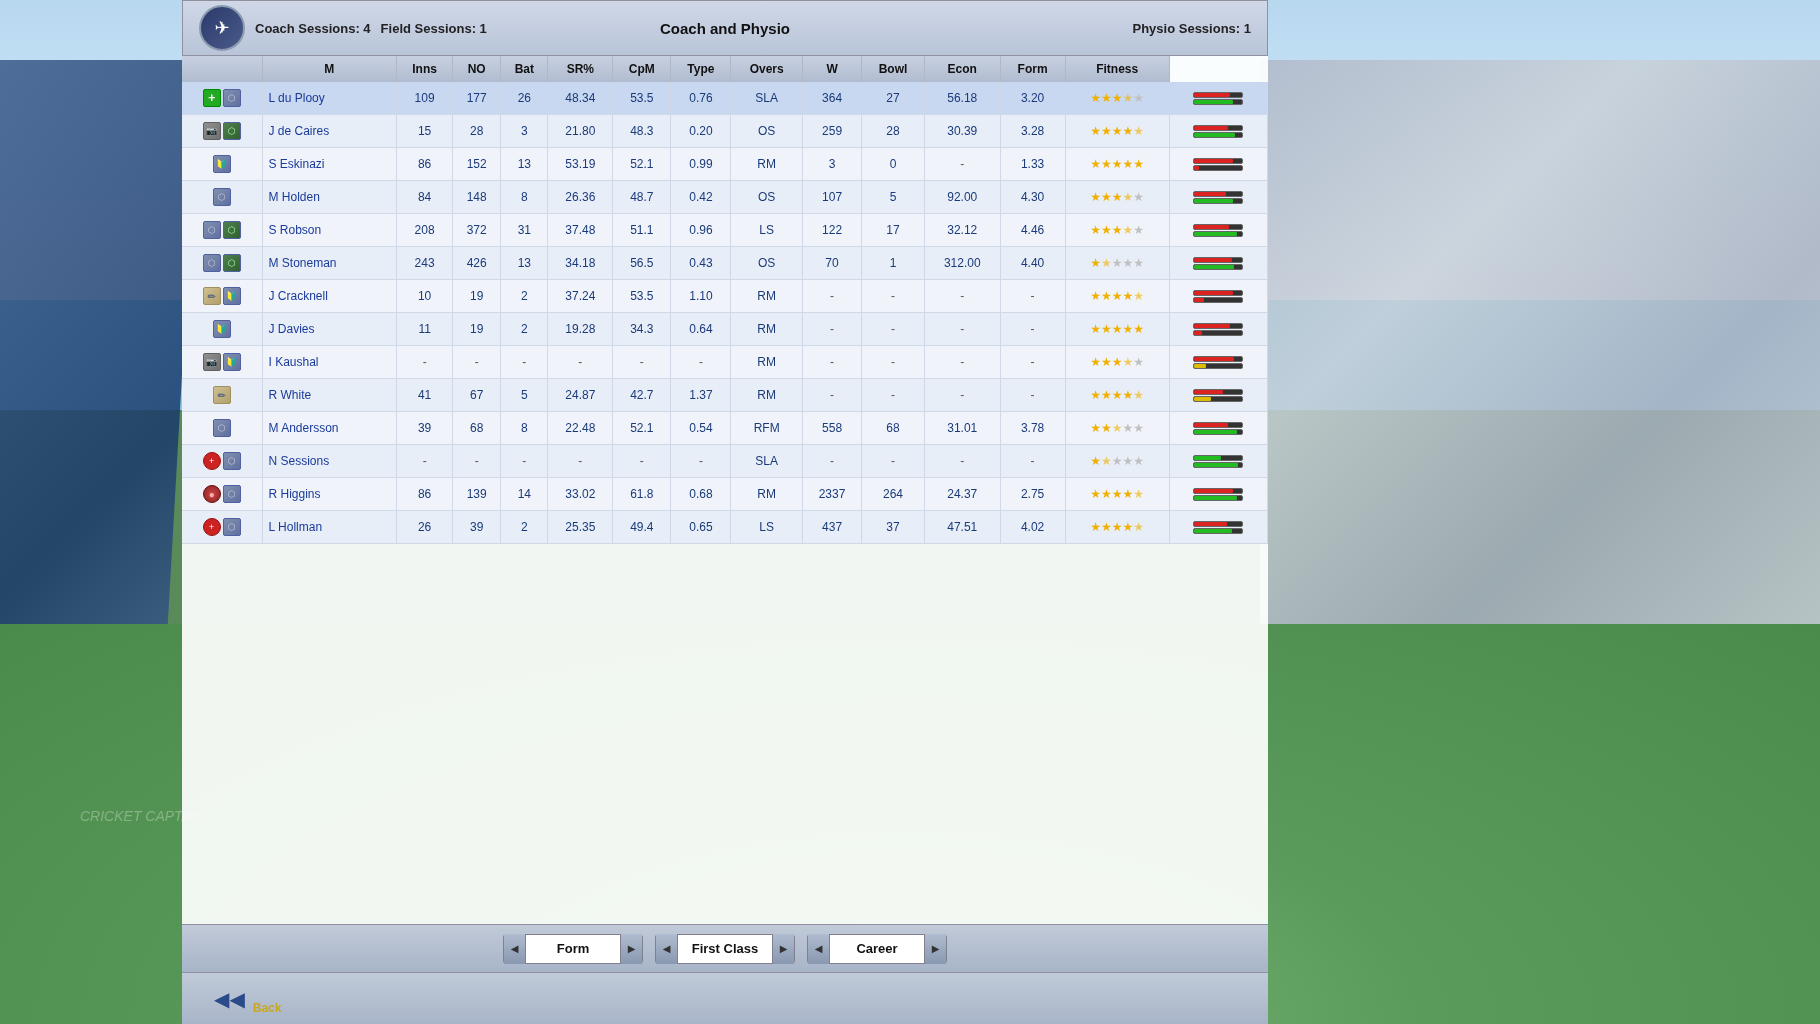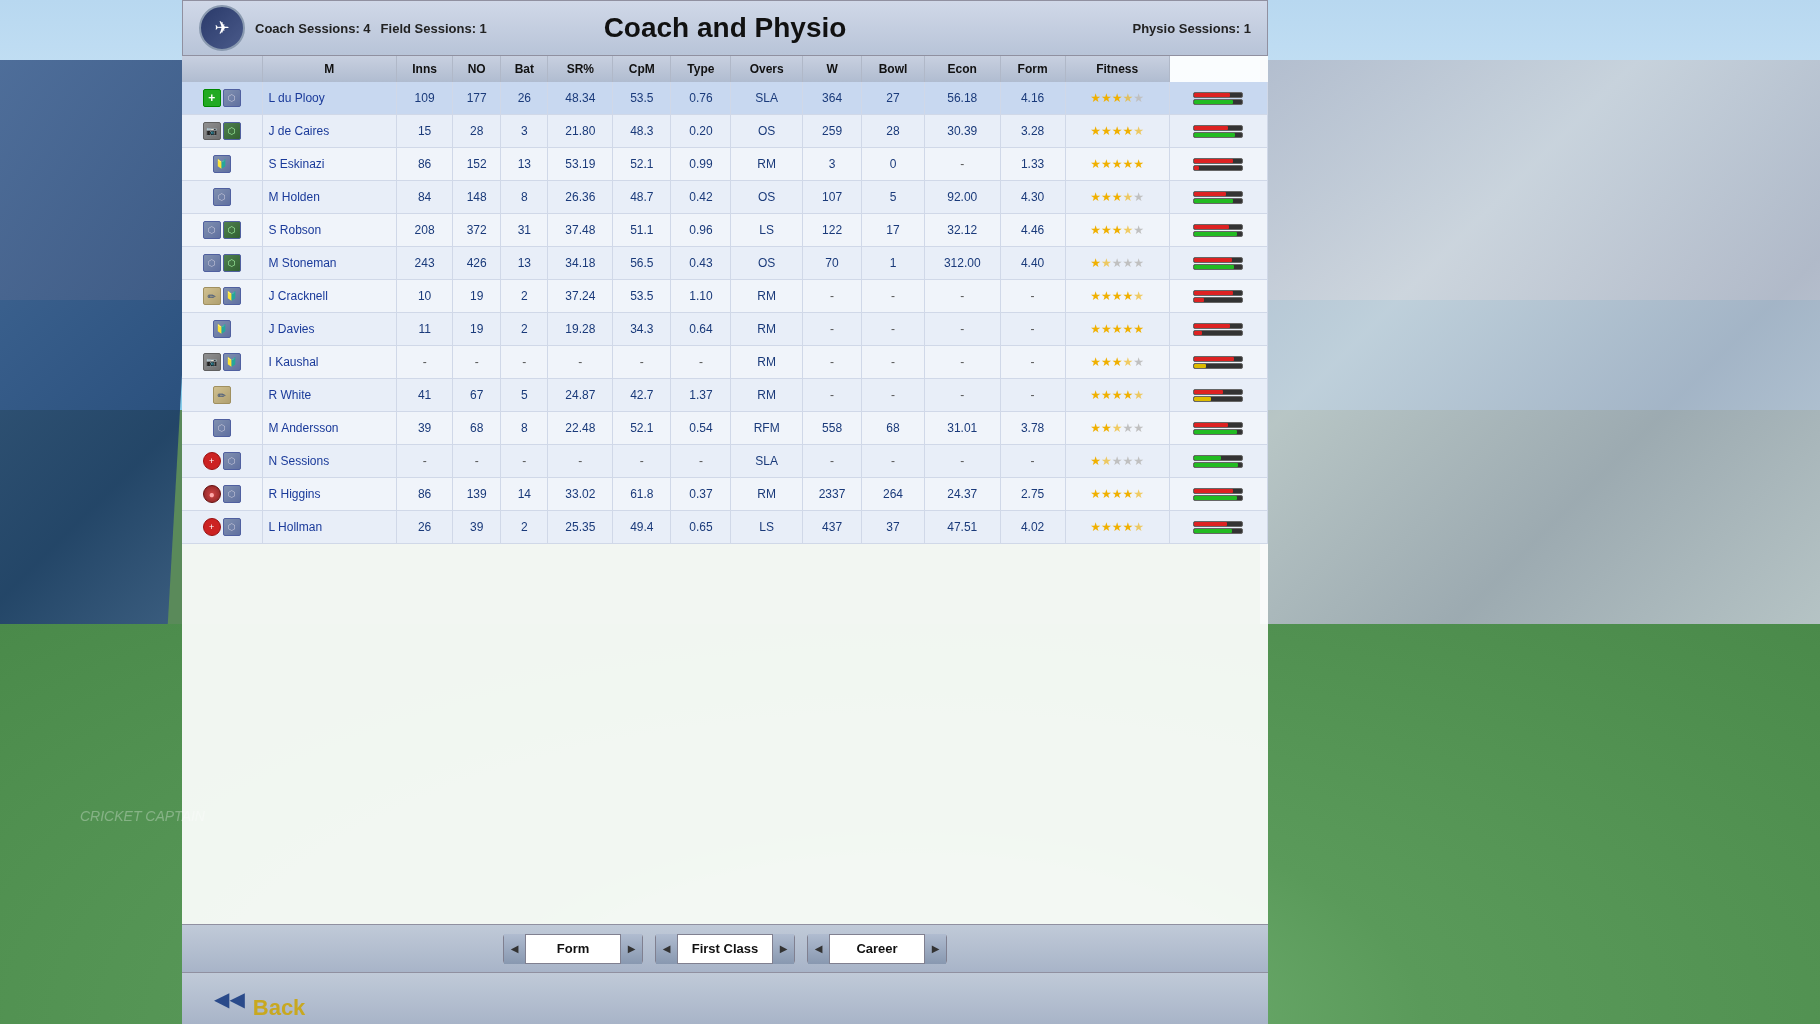--- a/index.html
+++ b/index.html
@@ -82,21 +82,21 @@
       border: 2px solid #8a9ab0;
       display: flex; align-items: center; justify-content: center;
       color: white; font-size: 18px;
     }
     .header-sessions {
       font-size: 13px;
       color: #222;
       font-weight: bold;
     }
     .header-title {
-      font-size: 28px;
+      font-size: 15px;
       font-weight: bold;
       color: #111;
       position: absolute;
       left: 50%;
       transform: translateX(-50%);
     }
     .header-physio {
       font-size: 13px;
       color: #222;
       font-weight: bold;
@@ -280,21 +280,21 @@
       align-items: center;
       gap: 8px;
       cursor: pointer;
       padding: 4px 12px;
     }
     .back-arrow {
       font-size: 20px;
       color: #2a4a8a;
     }
     .back-label {
-      font-size: 22px;
+      font-size: 12px;
       font-weight: bold;
       color: #c8a820;
       margin-top: 18px;
     }
 
     
     .dash { color: #555; }
   </style>
 </head>
 <body>
@@ -351,21 +351,21 @@
             <td>109</td>
             <td>177</td>
             <td>26</td>
             <td>48.34</td>
             <td>53.5</td>
             <td>0.76</td>
             <td>SLA</td>
             <td>364</td>
             <td>27</td>
             <td>56.18</td>
-            <td>4.16</td>
+            <td>3.20</td>
             <td><span class="stars">
                 <span class="star star-full">★</span>
                 <span class="star star-full">★</span>
                 <span class="star star-full">★</span>
                 <span class="star star-full" style="opacity: 0.6;">★</span>
                 <span class="star star-empty">★</span>
               </span></td>
             <td>
               <div class="fitness-bar-container">
                 <div class="fitness-bar">
@@ -785,21 +785,21 @@
                 <span class="small-icon icon-ball" style="font-size: 10px;">●</span>
                 <span class="small-icon icon-shield" style="color: rgb(204, 204, 221);">⬡</span>
               </div>
             </td>
             <td class="player-name">R Higgins</td>
             <td>86</td>
             <td>139</td>
             <td>14</td>
             <td>33.02</td>
             <td>61.8</td>
-            <td>0.37</td>
+            <td>0.68</td>
             <td>RM</td>
             <td>2337</td>
             <td>264</td>
             <td>24.37</td>
             <td>2.75</td>
             <td><span class="stars">
                 <span class="star star-full">★</span>
                 <span class="star star-full">★</span>
                 <span class="star star-full">★</span>
                 <span class="star star-full">★</span>

